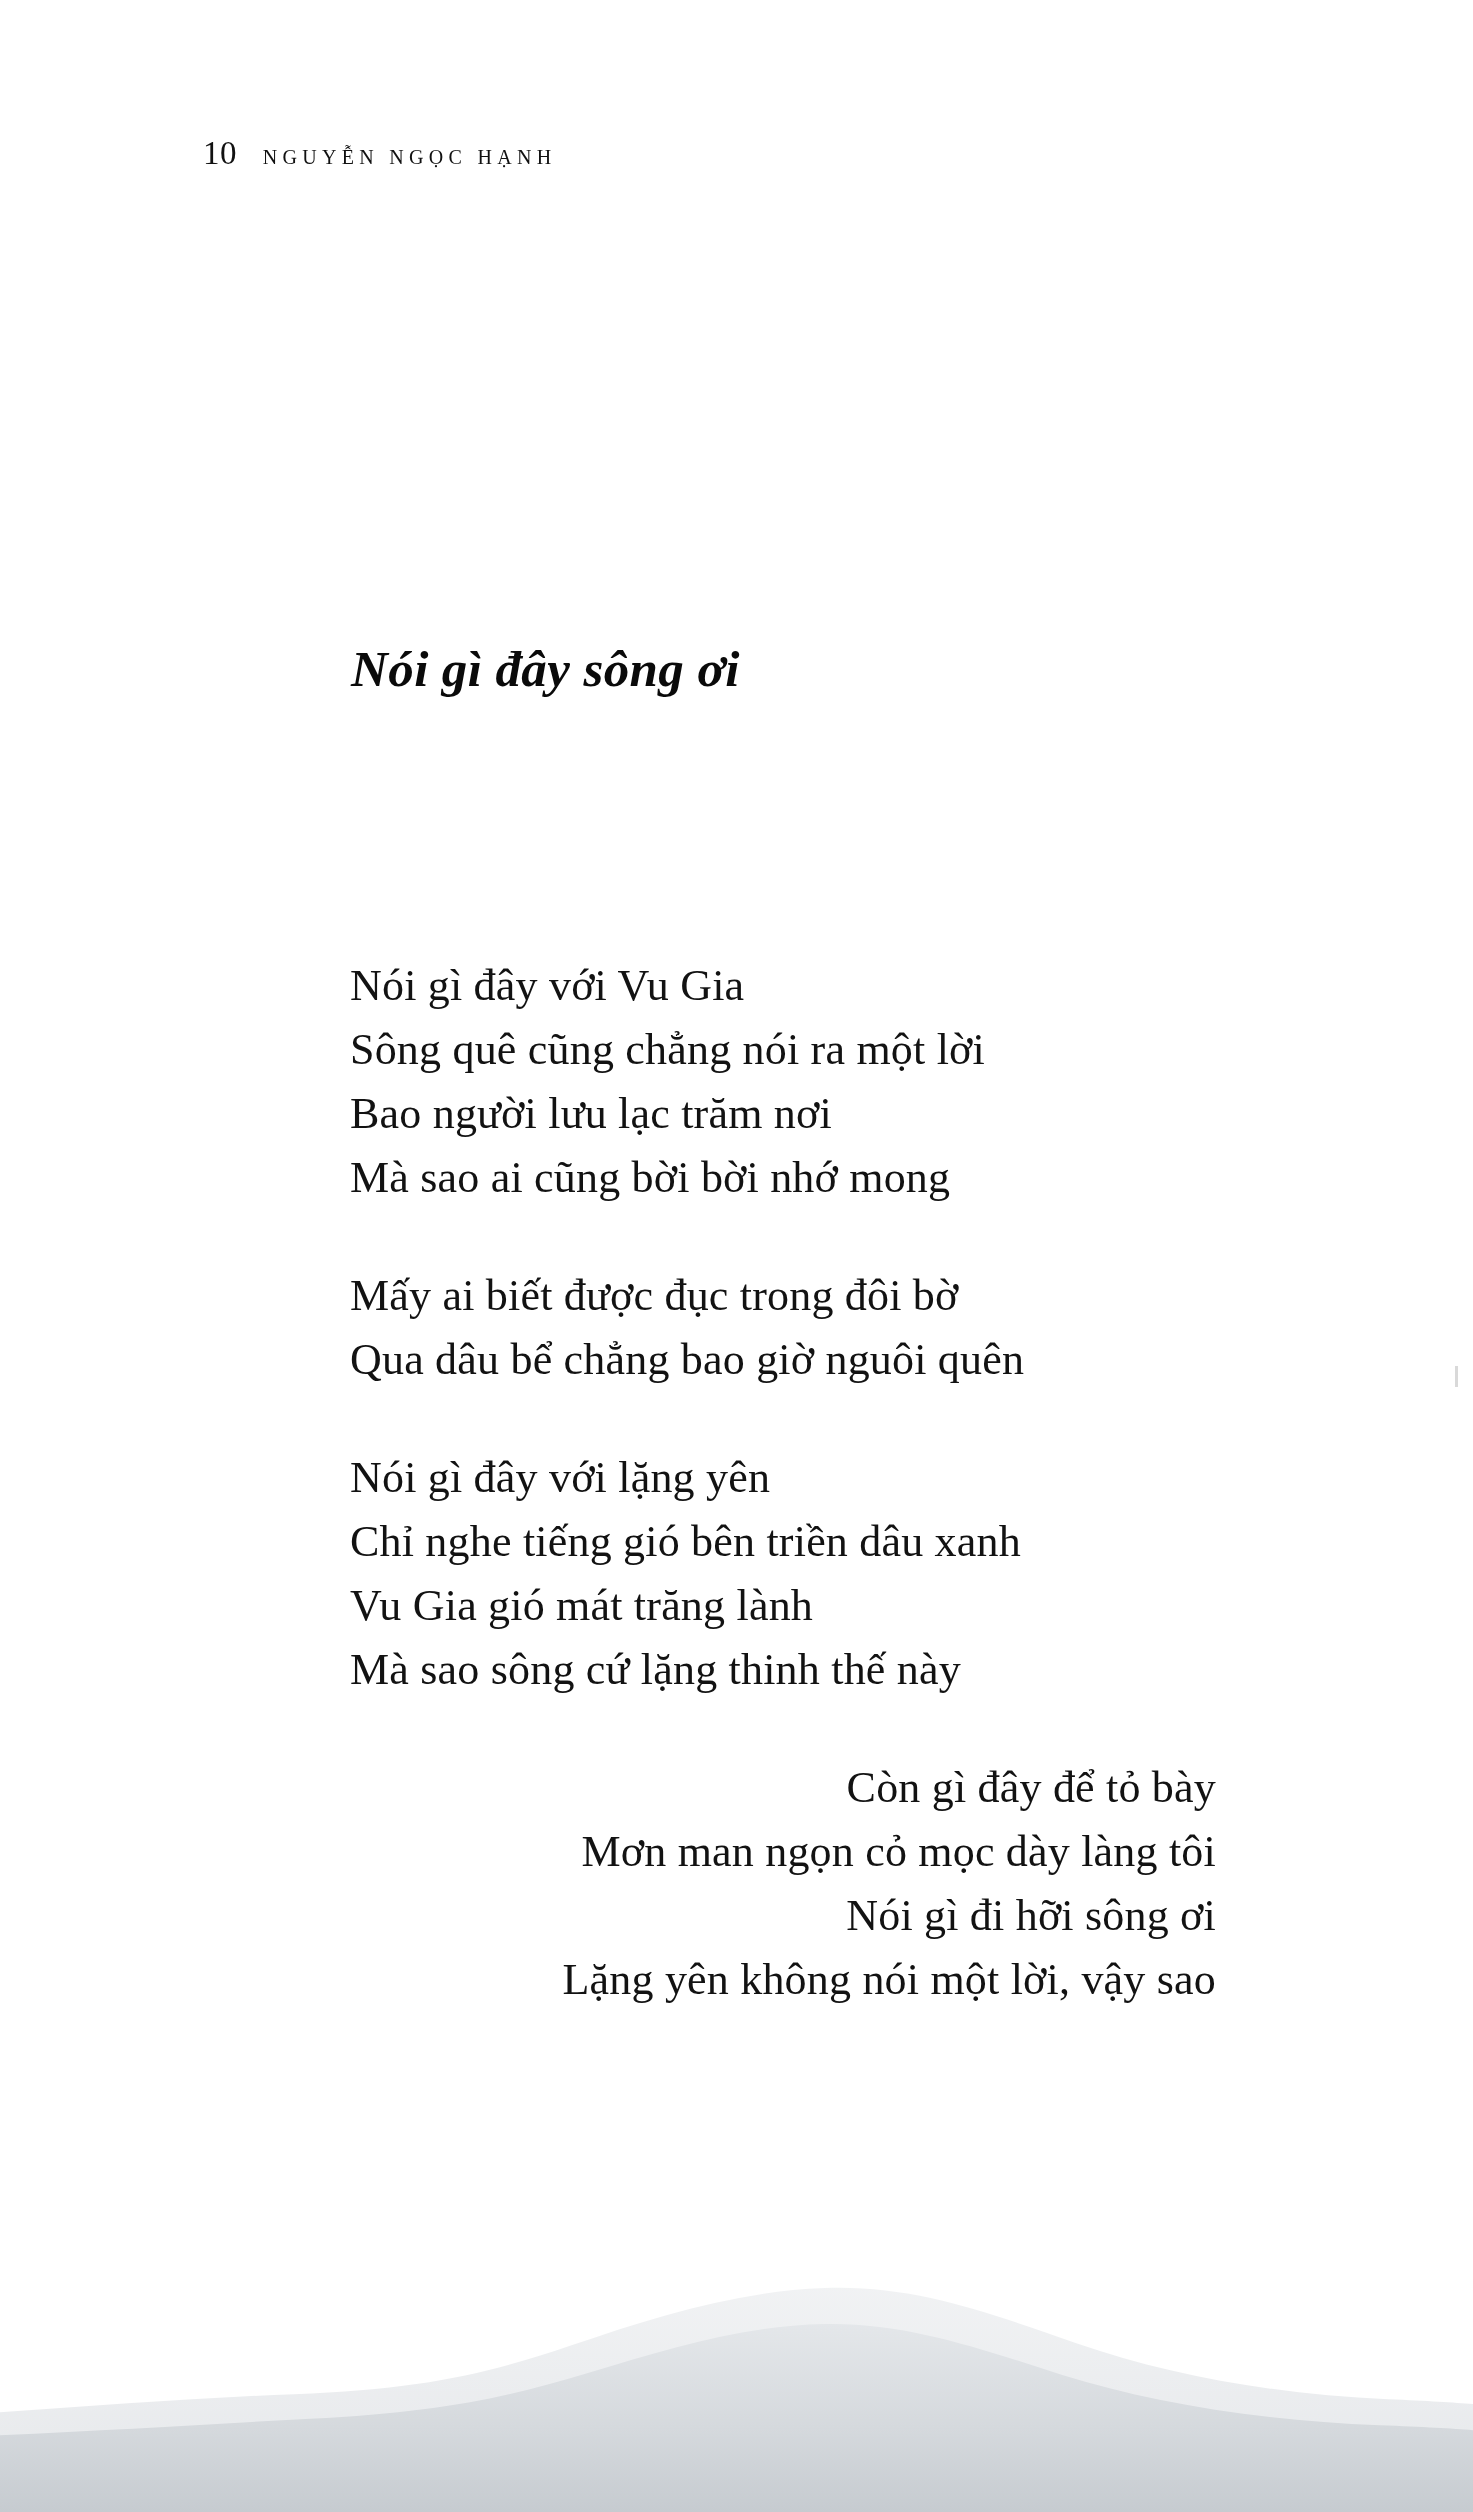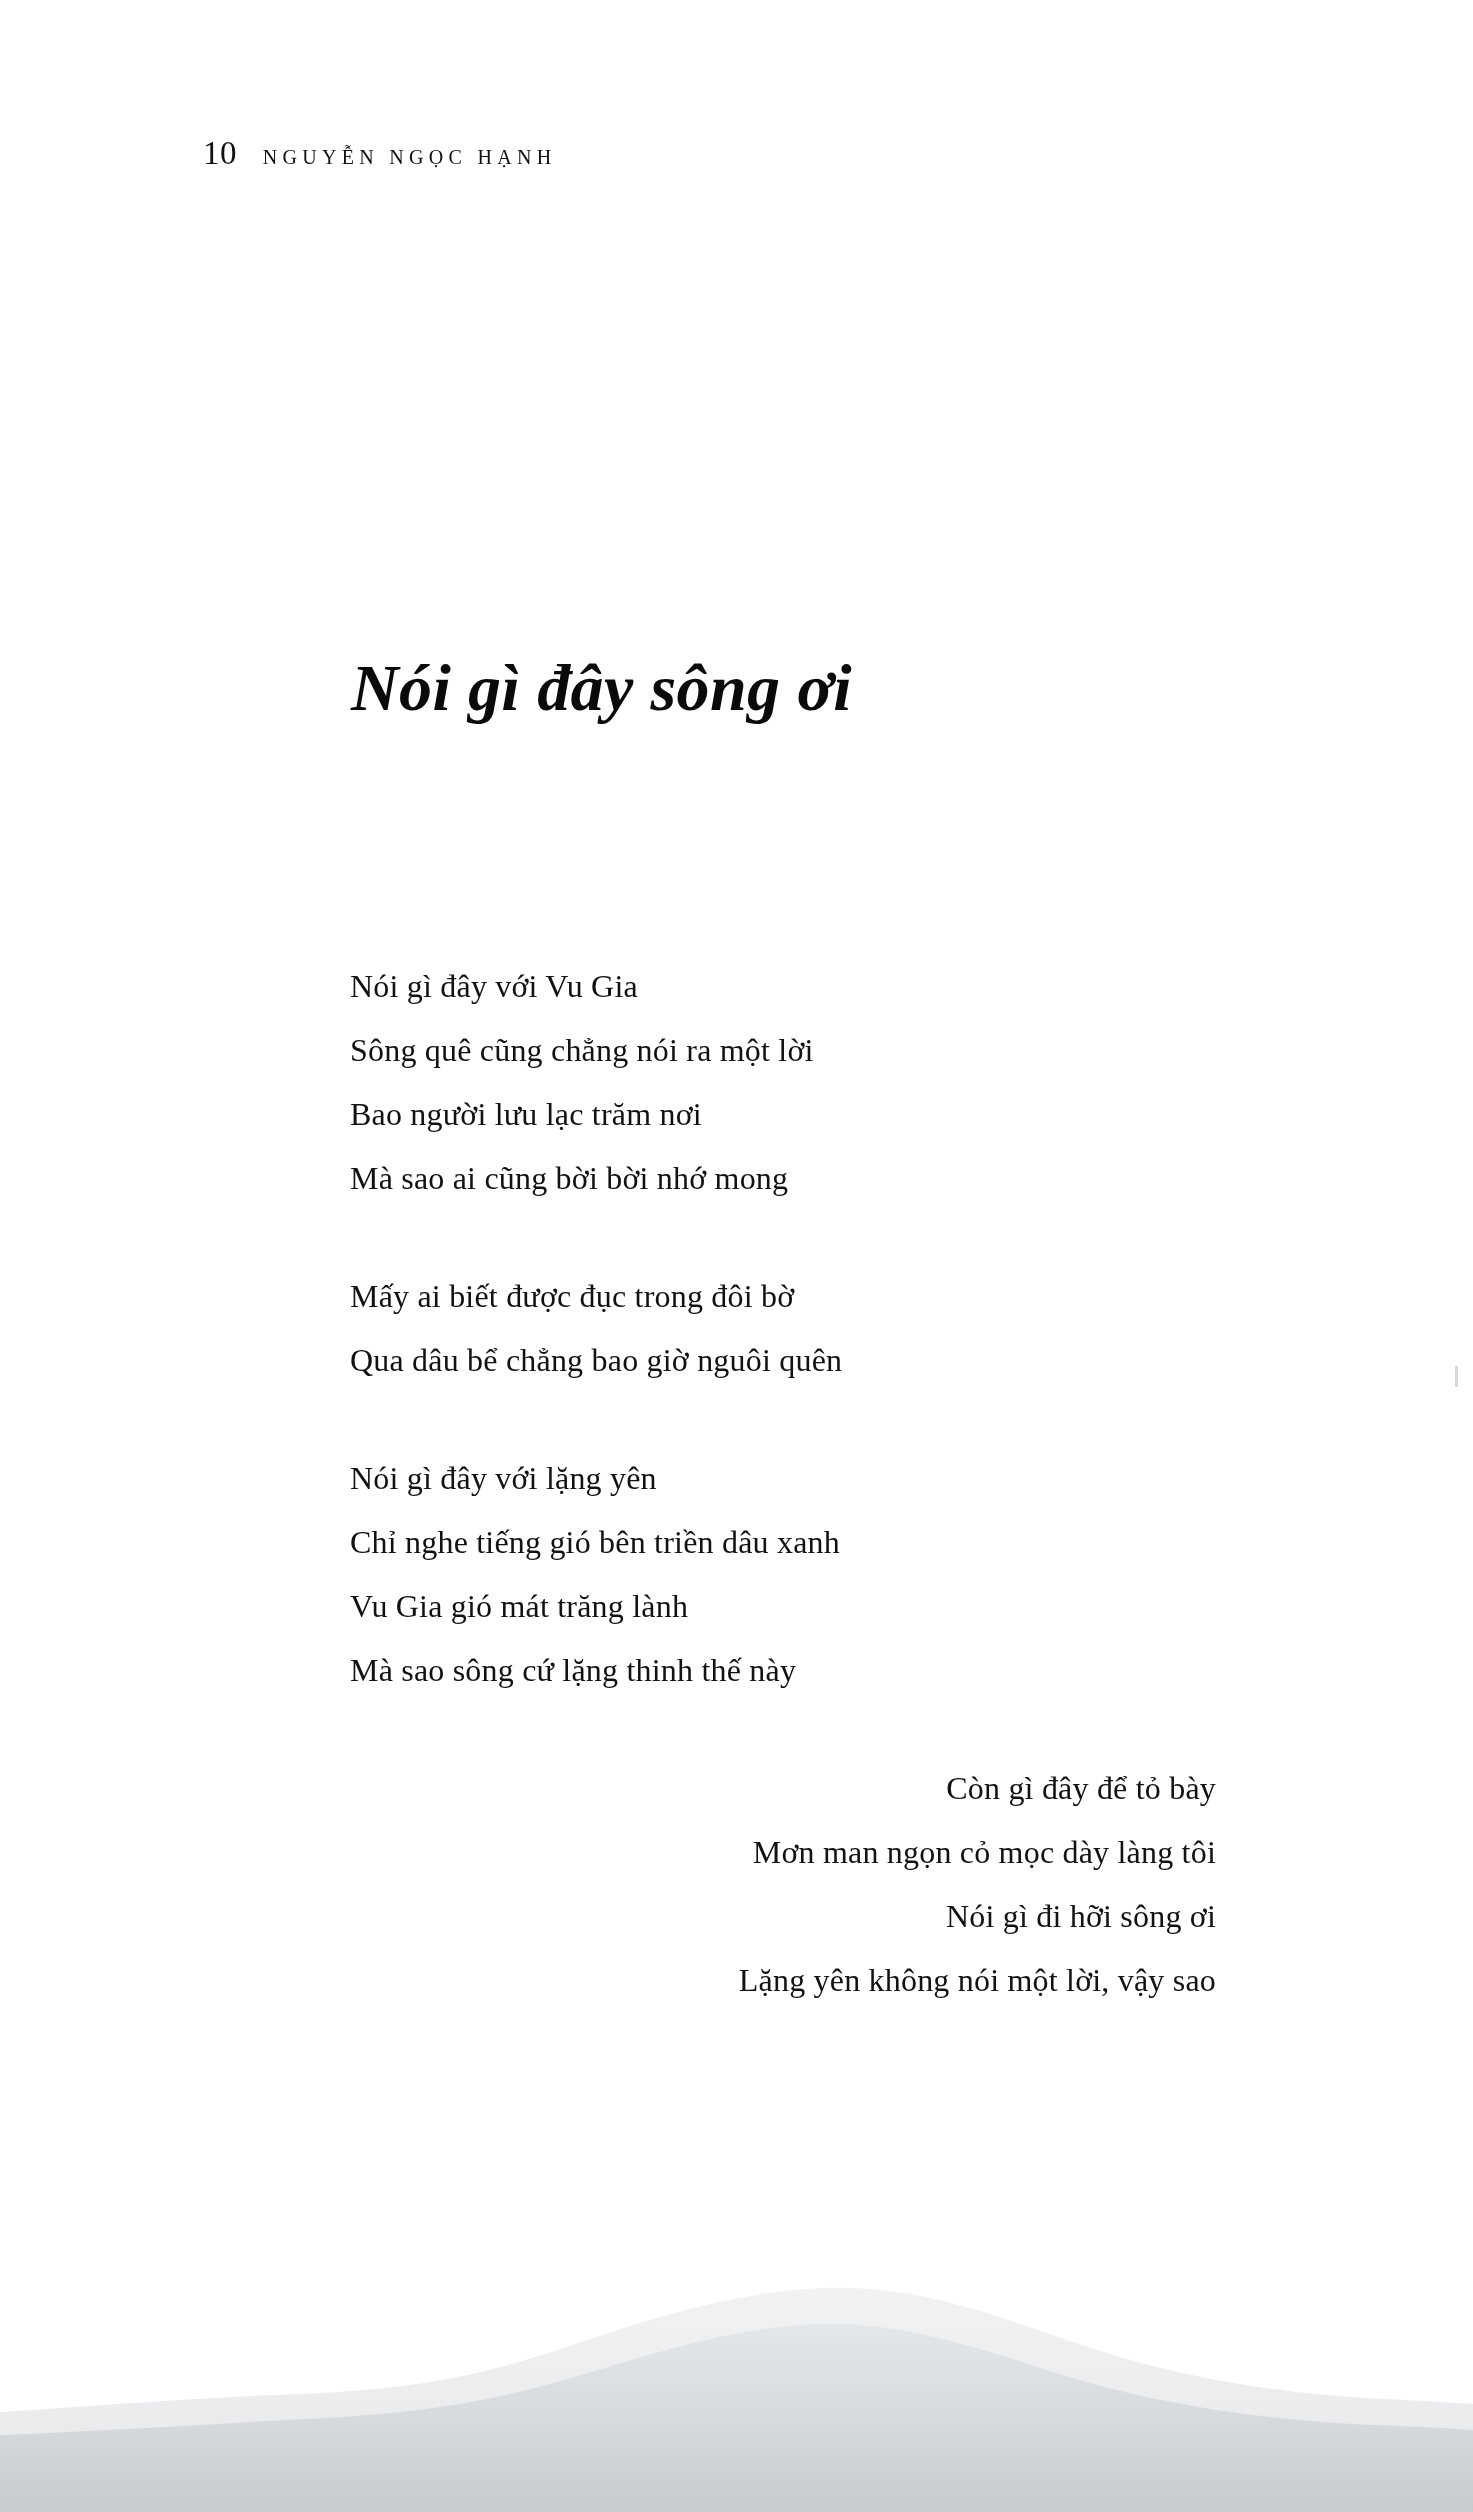--- a/index.html
+++ b/index.html
@@ -43,21 +43,21 @@
     letter-spacing: 5.3px;
     color: #111;
     white-space: nowrap;
   }
 
   
   .poem-title {
     position: absolute;
     top: 606px;
     left: 351px;
-    font-size: 66px;
+    font-size: 51px;
     font-weight: 700;
     font-style: italic;
     letter-spacing: 0.4px;
     color: #0a0a0a;
     white-space: nowrap;
   }
 
   
   .poem-body {
     position: absolute;
@@ -66,21 +66,21 @@
     width: 866px;
   }
   .stanza {
     margin: 0 0 54px 0;
   }
   .stanza:last-child {
     margin-bottom: 0;
     text-align: right;
   }
   .verse {
-    font-size: 32px;
+    font-size: 44px;
     line-height: 64px;
     letter-spacing: 0.2px;
     color: #121212;
     white-space: nowrap;
   }
 
   
   .wave-deco {
     position: absolute;
     left: 0;

